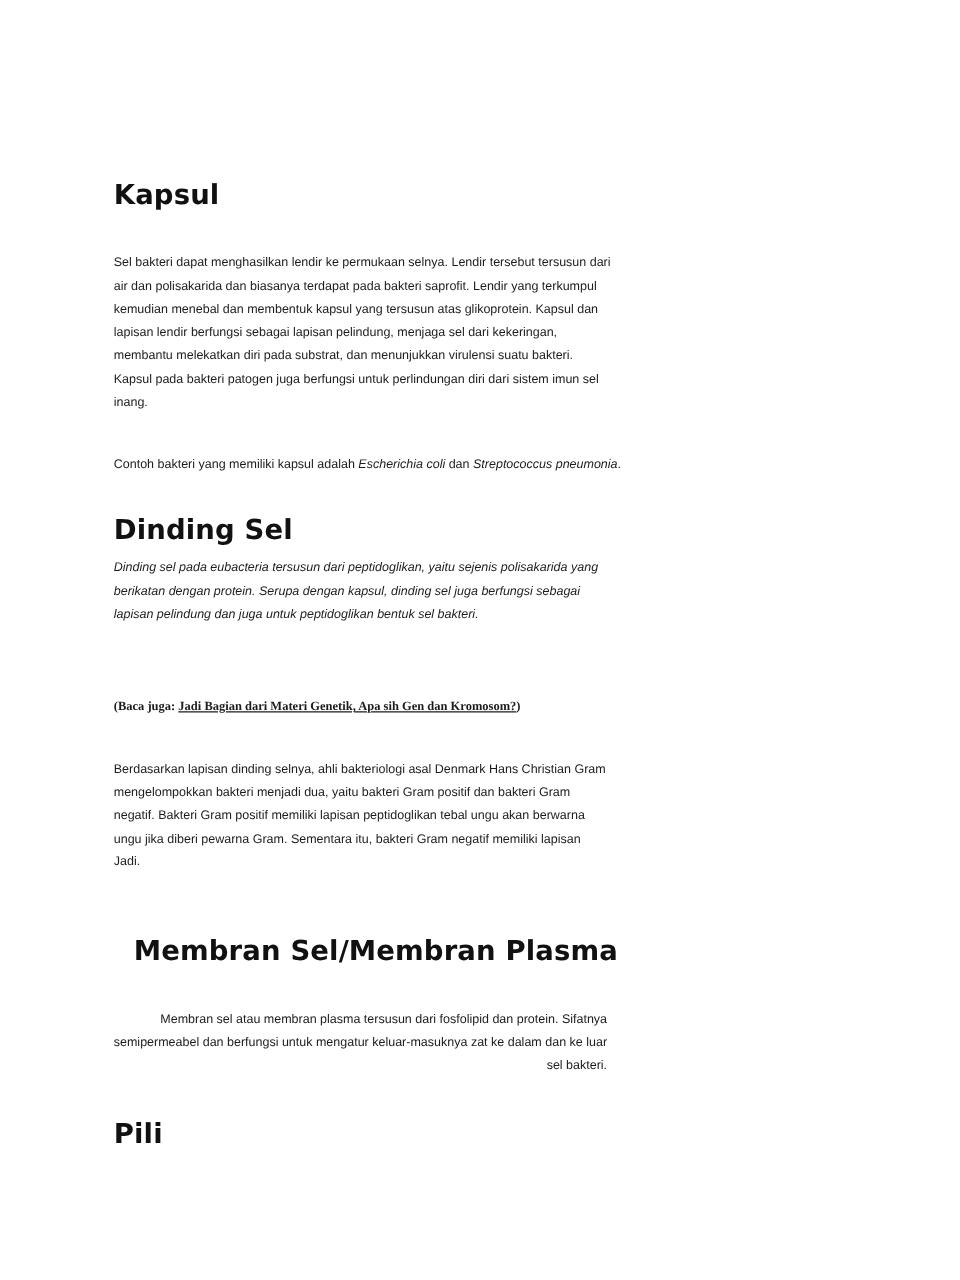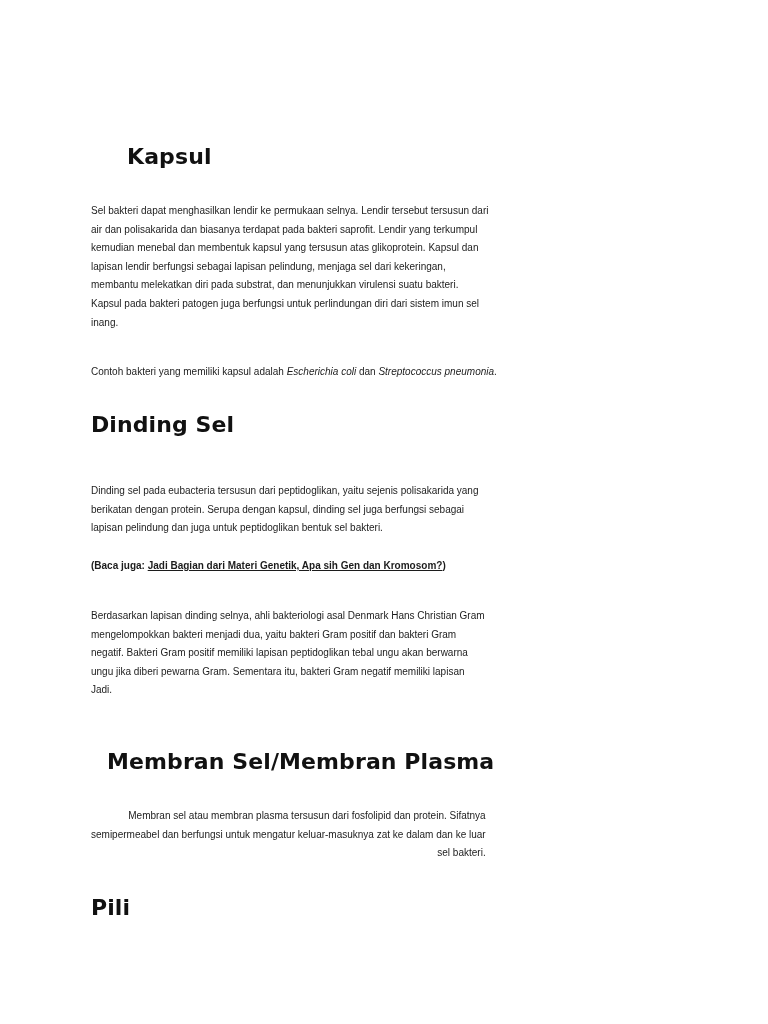--- a/index.html
+++ b/index.html
@@ -40,51 +40,51 @@
       font-family: "Liberation Sans", "DejaVu Sans", sans-serif;
       font-size: 10px;
       line-height: 18.6px;
       color: #1c1c1c;
     }
     .line {
       display: block;
       white-space: nowrap;
     }
     .italic { font-style: italic; }
-    .bold { font-weight: bold; }
+    .bold { font-weight: bold; font-family: Liberation Serif, serif; }
     .link {
       text-decoration: underline;
       color: #1c1c1c;
       cursor: pointer;
     }
   </style>
 </head>
 <body>
 
 <div class="page">
 
-  <h2 class="heading" style="top:144px;margin-left:36px;">Kapsul</h2>
+  <h2 class="heading" style="top:144px;">Kapsul</h2>
 
   <p class="para" style="top:202px;">
     <span class="line">Sel bakteri dapat menghasilkan lendir ke permukaan selnya. Lendir tersebut tersusun dari</span>
     <span class="line">air dan polisakarida dan biasanya terdapat pada bakteri saprofit. Lendir yang terkumpul</span>
     <span class="line">kemudian menebal dan membentuk kapsul yang tersusun atas glikoprotein. Kapsul dan</span>
     <span class="line">lapisan lendir berfungsi sebagai lapisan pelindung, menjaga sel dari kekeringan,</span>
     <span class="line">membantu melekatkan diri pada substrat, dan menunjukkan virulensi suatu bakteri.</span>
     <span class="line">Kapsul pada bakteri patogen juga berfungsi untuk perlindungan diri dari sistem imun sel</span>
     <span class="line">inang.</span>
   </p>
 
   <p class="para" style="top:363px;">
     <span class="line"><span>Contoh bakteri yang memiliki kapsul adalah </span><span class="italic">Escherichia coli</span><span> dan </span><span class="italic">Streptococcus pneumonia</span><span>.</span></span>
   </p>
 
   <h2 class="heading" style="top:412px;">Dinding Sel</h2>
 
-  <p class="para" style="top:482px;">
+  <p class="para" style="top:446px;font-style:italic;">
     <span class="line">Dinding sel pada eubacteria tersusun dari peptidoglikan, yaitu sejenis polisakarida yang</span>
     <span class="line">berikatan dengan protein. Serupa dengan kapsul, dinding sel juga berfungsi sebagai</span>
     <span class="line">lapisan pelindung dan juga untuk peptidoglikan bentuk sel bakteri.</span>
   </p>
 
   <p class="para bold" style="top:557px;">
     <span class="line"><span>(Baca juga: </span><a class="link">Jadi Bagian dari Materi Genetik, Apa sih Gen dan Kromosom?</a><span>)</span></span>
   </p>
 
   <p class="para" style="top:607px;">

